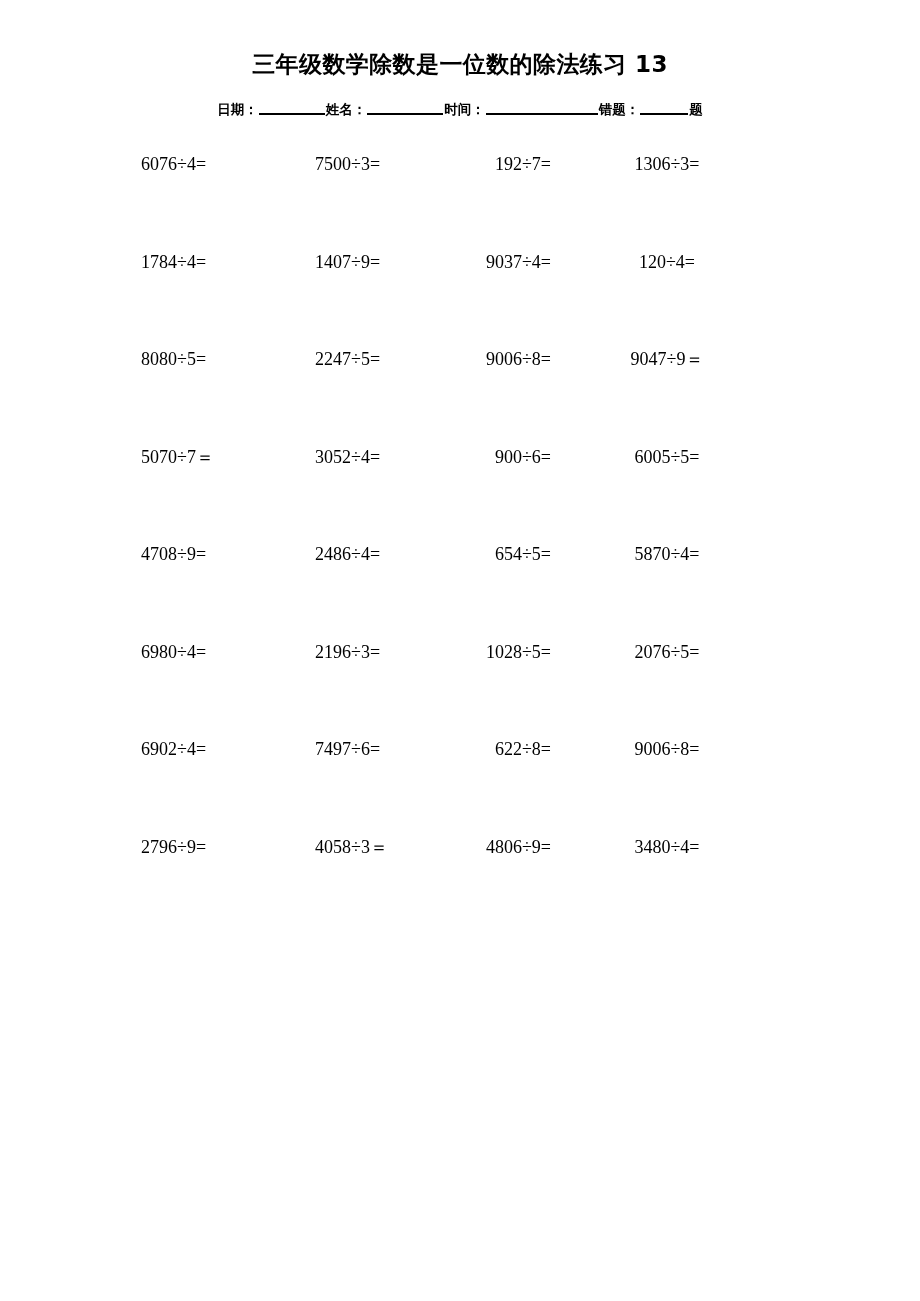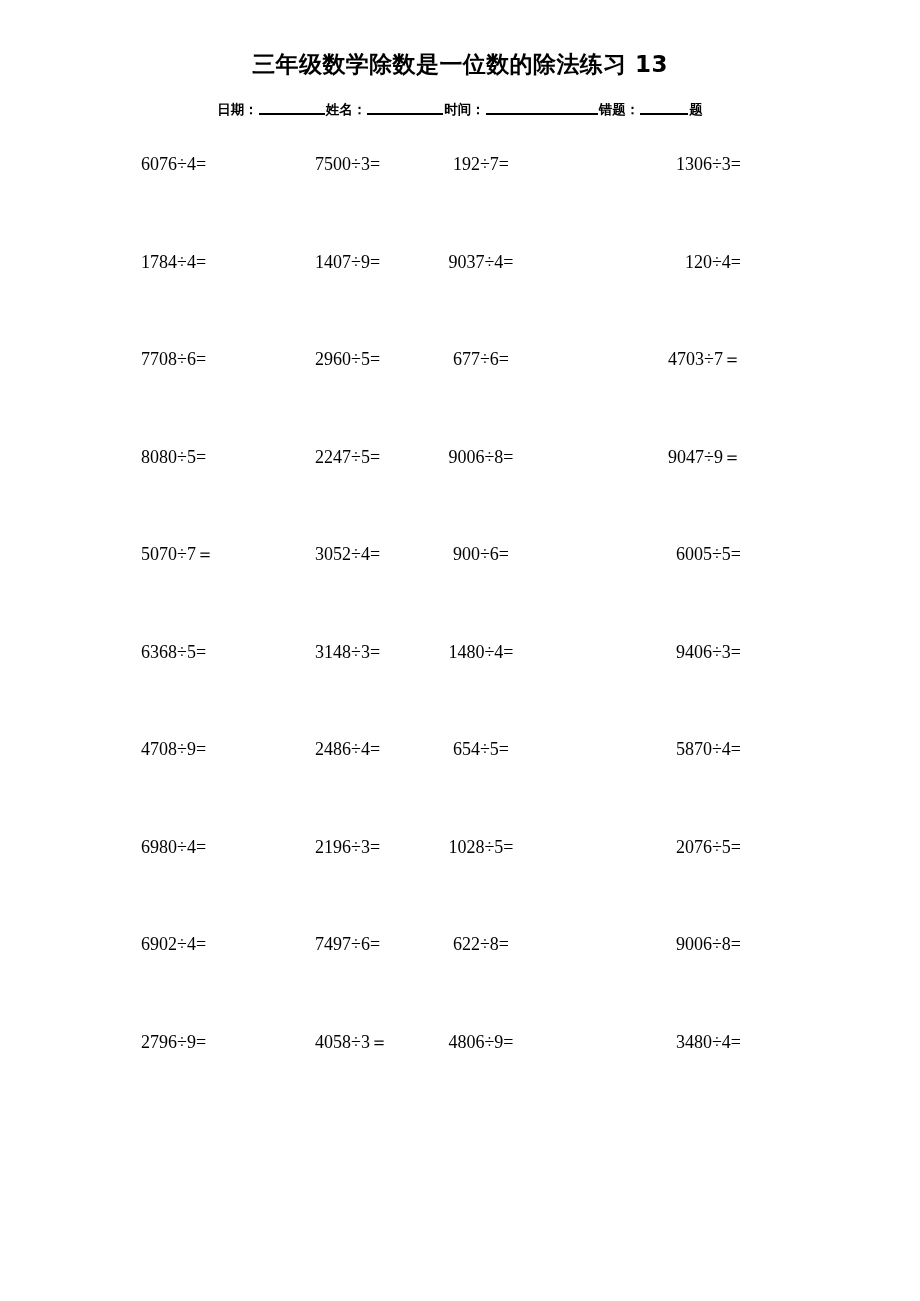--- a/index.html
+++ b/index.html
@@ -88,22 +88,22 @@
     position: absolute;
     top: 0;
     font-size: 18px;
     line-height: 28px;
     white-space: nowrap;
     font-family: "Liberation Serif", "DejaVu Serif", serif;
   }
   
   .col-1 { left: 0px;  text-align: left; }
   .col-2 { left: 174px; text-align: left; }
-  .col-3 { left: 270px; width: 140px; text-align: center; }
-  .col-4 { left: 452px; width: 148px; text-align: right; }
+  .col-3 { left: 270px; width: 140px; text-align: right; }
+  .col-4 { left: 452px; width: 148px; text-align: center; }
 </style>
 </head>
 <body>
 
 <div class="page">
 
   <div class="title-row">
     <span class="worksheet-title">三年级数学除数是一位数的除法练习 13</span>
   </div>
 
@@ -122,47 +122,35 @@
       <span class="prob-cell col-4">1306÷3=</span>
     </div>
 
     <div class="prob-row">
       <span class="prob-cell col-1">1784÷4=</span>
       <span class="prob-cell col-2">1407÷9=</span>
       <span class="prob-cell col-3">9037÷4=</span>
       <span class="prob-cell col-4">120÷4=</span>
     </div>
 
-    <div class="prob-row">
-      <span class="prob-cell col-1">7708÷6=</span>
-      <span class="prob-cell col-2">2960÷5=</span>
-      <span class="prob-cell col-3">677÷6=</span>
-      <span class="prob-cell col-4">4703÷7＝</span>
-    </div>
 
     <div class="prob-row">
       <span class="prob-cell col-1">8080÷5=</span>
       <span class="prob-cell col-2">2247÷5=</span>
       <span class="prob-cell col-3">9006÷8=</span>
       <span class="prob-cell col-4">9047÷9＝</span>
     </div>
 
     <div class="prob-row">
       <span class="prob-cell col-1">5070÷7＝</span>
       <span class="prob-cell col-2">3052÷4=</span>
       <span class="prob-cell col-3">900÷6=</span>
       <span class="prob-cell col-4">6005÷5=</span>
     </div>
 
-    <div class="prob-row">
-      <span class="prob-cell col-1">6368÷5=</span>
-      <span class="prob-cell col-2">3148÷3=</span>
-      <span class="prob-cell col-3">1480÷4=</span>
-      <span class="prob-cell col-4">9406÷3=</span>
-    </div>
 
     <div class="prob-row">
       <span class="prob-cell col-1">4708÷9=</span>
       <span class="prob-cell col-2">2486÷4=</span>
       <span class="prob-cell col-3">654÷5=</span>
       <span class="prob-cell col-4">5870÷4=</span>
     </div>
 
     <div class="prob-row">
       <span class="prob-cell col-1">6980÷4=</span>

